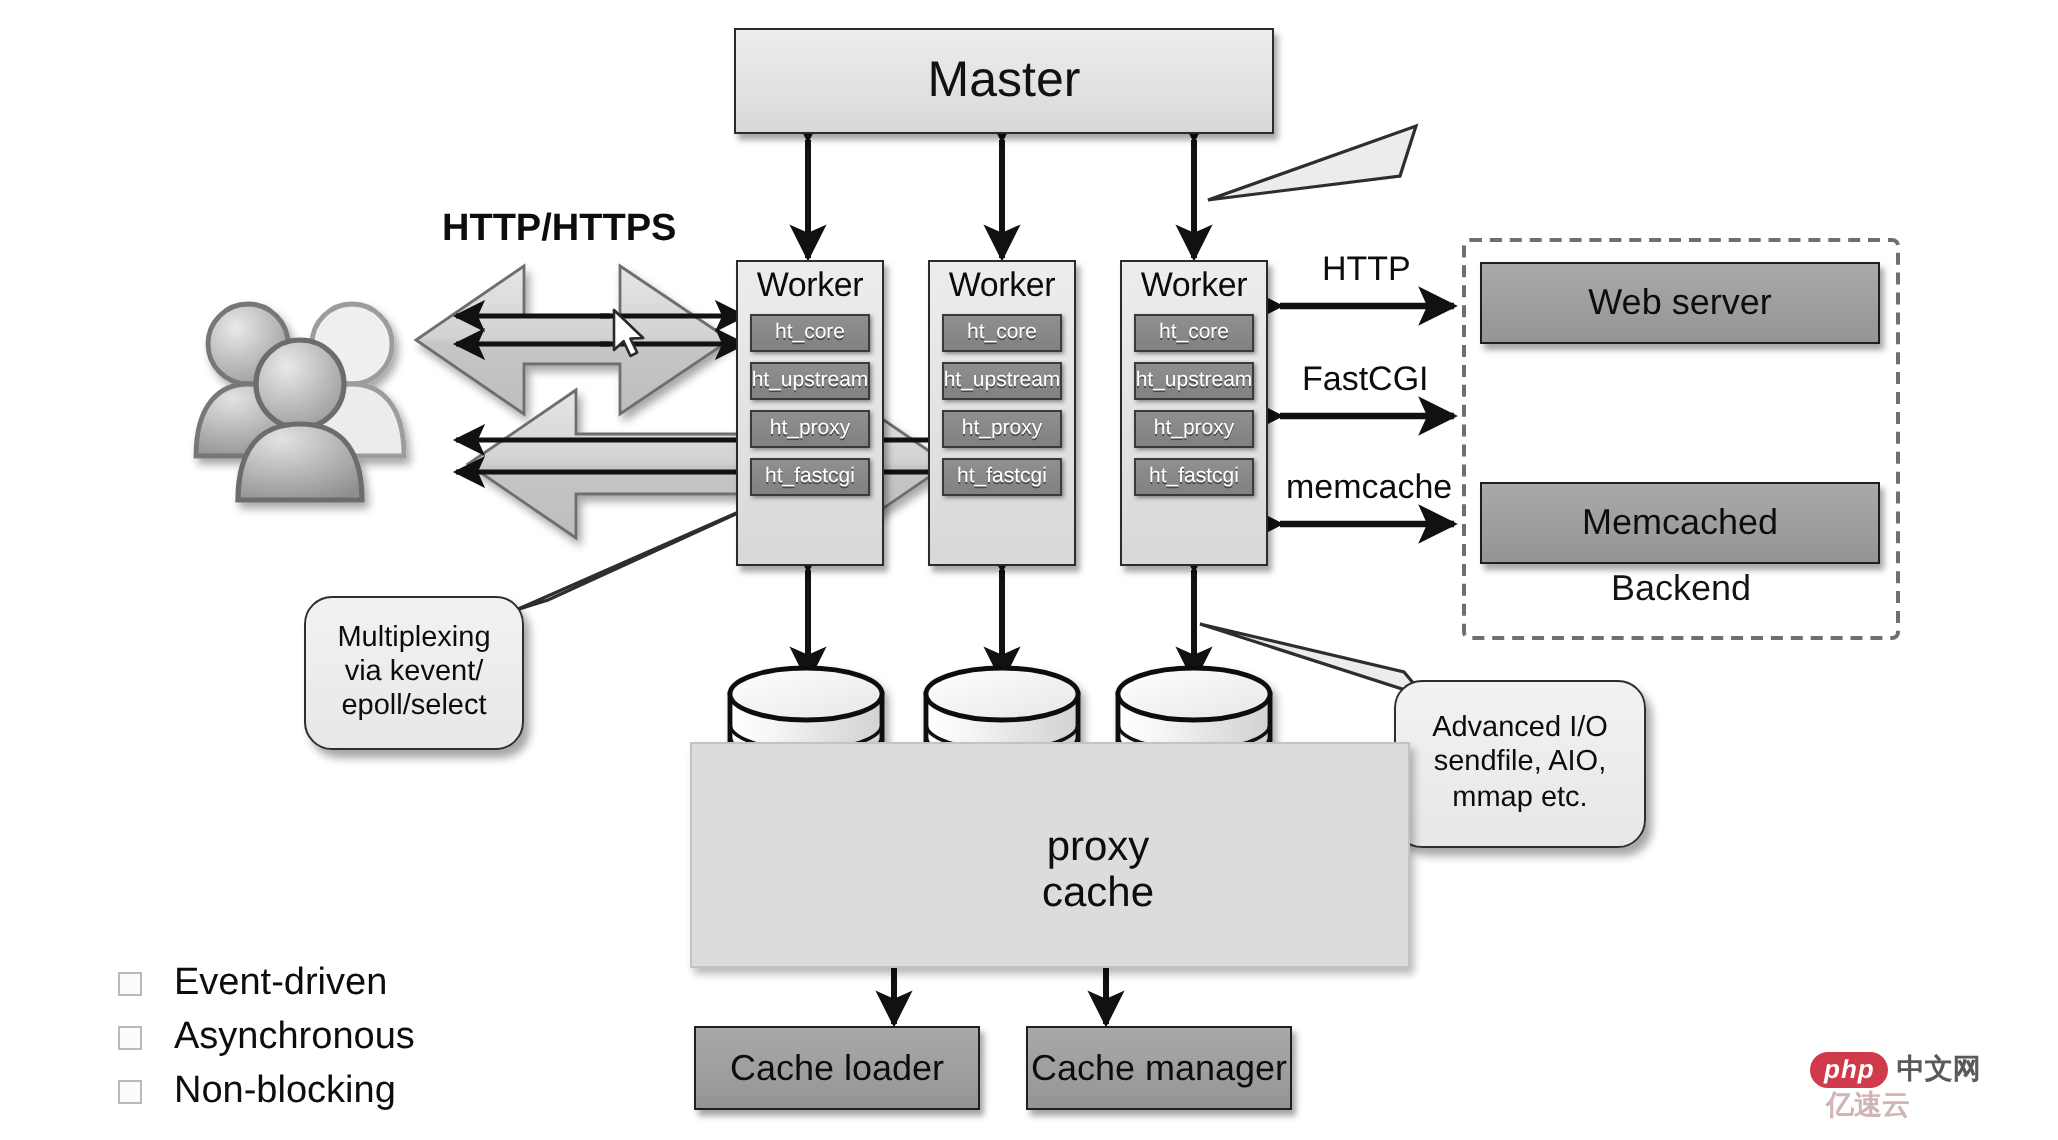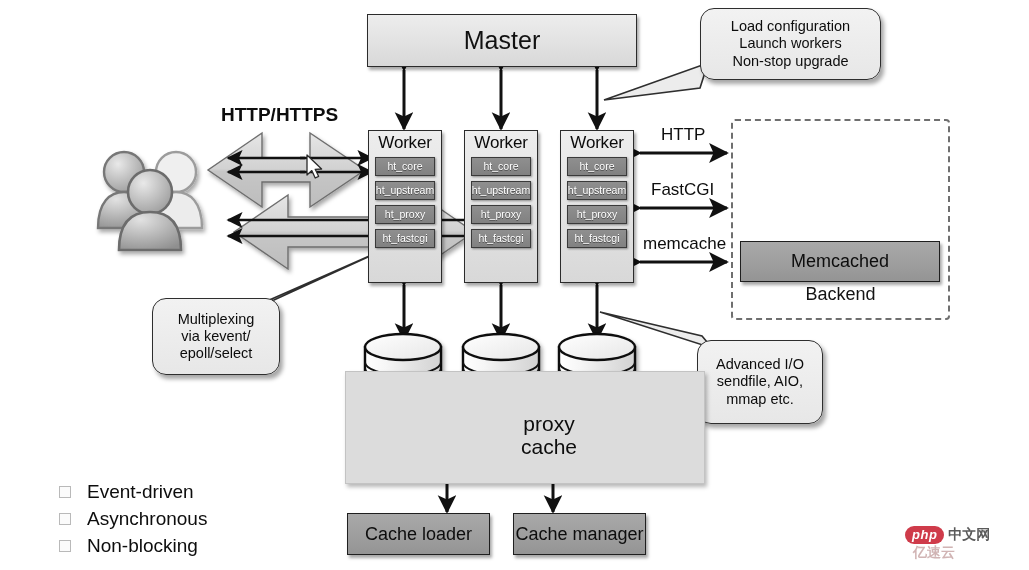--- a/index.html
+++ b/index.html
@@ -299,27 +299,20 @@
 
       <circle cx="150" cy="192" r="22" fill="url(#headG)" stroke="#6c6c6c" stroke-width="2.6"></circle>
       <path d="M119,250 C119,221 133,212 150,212 C167,212 181,221 181,250 Z" fill="url(#bodyG)" stroke="#6c6c6c" stroke-width="2.6"></path>
     </g>
   </svg>
 
   <div class="box" style="left:367px;top:14px;width:270px;height:53px;font-size:25px;">
     <span>Master</span>
   </div>
 
-  <div class="callout" style="left:700px;top:8px;width:181px;height:72px;font-size:14.5px;">
-    <div>
-      <div>Load configuration</div>
-      <div>Launch workers</div>
-      <div>Non-stop upgrade</div>
-    </div>
-  </div>
 
   <div class="lbl" style="left:221px;top:104px;font-size:19px;font-weight:bold;">HTTP/HTTPS</div>
 
   <div class="box worker" style="left:368px;top:130px;width:74px;height:153px;">
     <div class="worker-title">Worker</div>
     <div class="module">ht_core</div>
     <div class="module">ht_upstream</div>
     <div class="module">ht_proxy</div>
     <div class="module">ht_fastcgi</div>
   </div>
@@ -341,25 +334,28 @@
   </div>
 
   <div class="lbl" style="left:661px;top:125px;font-size:17px;">HTTP</div>
   <div class="lbl" style="left:651px;top:180px;font-size:17px;">FastCGI</div>
   <div class="lbl" style="left:643px;top:234px;font-size:17px;">memcache</div>
 
   <div class="dashed-panel" style="left:731px;top:119px;width:219px;height:201px;">
     <div class="backend-label" style="left:0;top:163px;">Backend</div>
   </div>
 
+  <div class="box dark" style="left:740px;top:131px;width:200px;height:41px;font-size:18px;">
+    <span>Web server</span>
+  </div>
   <div class="box dark" style="left:740px;top:241px;width:200px;height:41px;font-size:18px;">
     <span>Memcached</span>
   </div>
 
-  <div class="callout" style="left:152px;top:298px;width:128px;height:77px;font-size:14.5px;">
+  <div class="callout" style="left:152px;top:298px;width:110px;height:77px;font-size:14.5px;">
     <div>
       <div>Multiplexing</div>
       <div>via kevent/</div>
       <div>epoll/select</div>
     </div>
   </div>
 
   <div class="callout" style="left:697px;top:340px;width:126px;height:84px;font-size:14.5px;">
     <div>
       <div>Advanced I/O</div>

